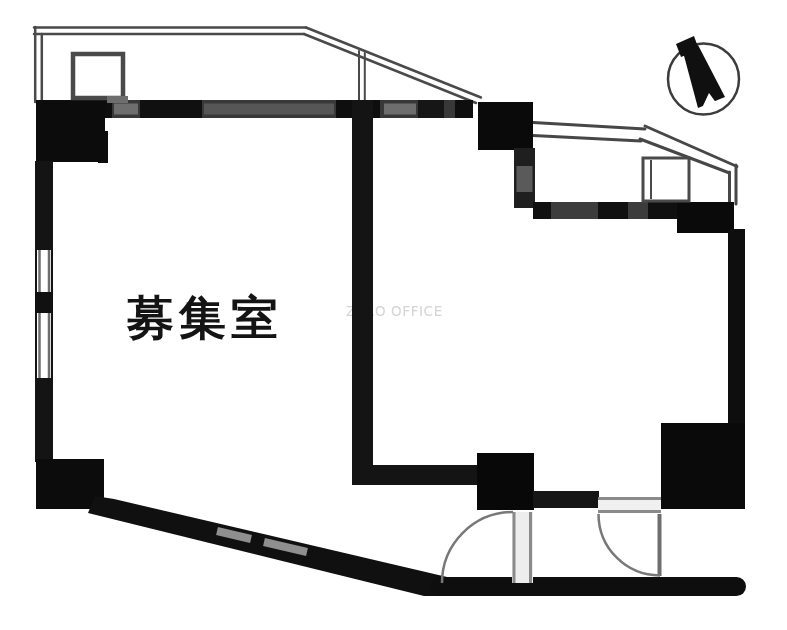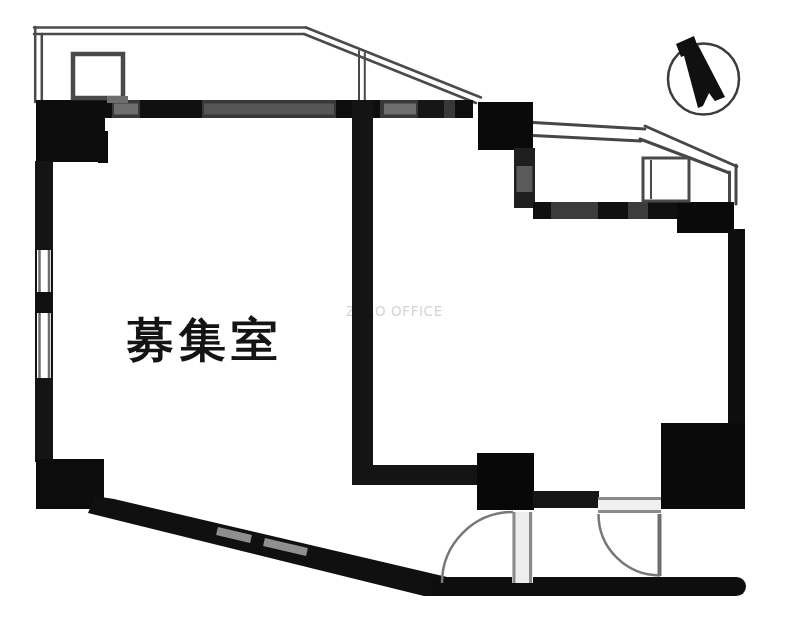--- a/index.html
+++ b/index.html
@@ -12,21 +12,21 @@
   }
   #watermark{
     position:absolute;left:346px;top:303px;
     font-size:13.5px;letter-spacing:0.6px;
     color:#d4d4d4;z-index:1;white-space:nowrap;
   }
   #plan-svg{position:absolute;left:0;top:0;z-index:2;}
   #room-label{
     position:absolute;left:127px;top:292px;
     font-size:47px;font-weight:600;letter-spacing:5px;
-    color:#141414;z-index:3;line-height:1.1;white-space:nowrap;margin-top:22px;
+    color:#141414;z-index:3;line-height:1.1;white-space:nowrap;
   }
 </style>
 </head>
 <body>
 
 <div id="canvas">
 
   <div id="watermark">ZERO OFFICE</div>
 
   <svg id="plan-svg" width="787" height="630" viewBox="0 0 787 630">

